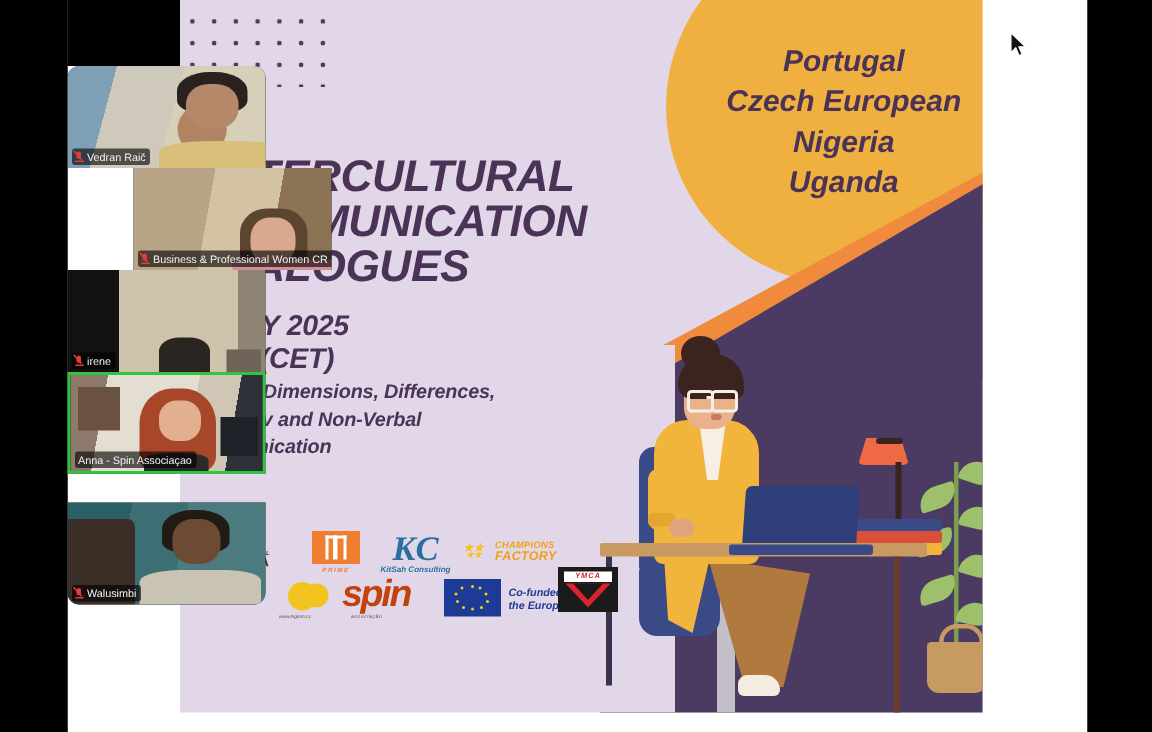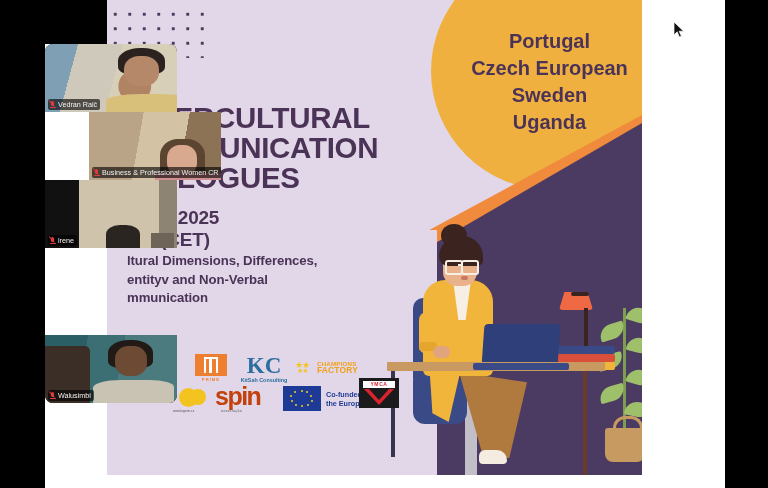--- a/index.html
+++ b/index.html
@@ -12,22 +12,22 @@
   #stage{position:absolute;inset:0;width:768px;height:488px;overflow:hidden;background:#000;}
 
   
   .white-canvas{position:absolute;left:45px;top:0;width:680px;height:488px;background:#fff;}
   .black-right{position:absolute;left:725px;top:0;width:43px;height:488px;background:#000;}
   .black-left{position:absolute;left:0;top:0;width:45px;height:488px;background:#000;}
   .black-notch{position:absolute;left:45px;top:0;width:75px;height:44px;background:#000;}
 
   
   .slide{
-    position:absolute;left:107px;top:0;width:535px;height:475px;
-    background:#e2d7e8;overflow:hidden;
+    position:absolute;left:120px;top:0;width:535px;height:475px;
+    background:#e2d7e8;overflow:hidden;font-style:italic;
   }
 
   
   .dotgrid{
     position:absolute;left:0px;top:6px;width:100px;height:52px;
     background-image:radial-gradient(#4a3a5e 1.6px, rgba(0,0,0,0) 1.7px);
     background-size:14.5px 14.5px;background-position:1px 1px;
   }
 
   
@@ -232,21 +232,21 @@
     <div class="yellow-circle"></div>
     <div class="orange-band"></div>
     <div class="purple-block"></div>
     <div class="lav-col"></div>
     <div class="floor-strip"></div>
     <div class="dotgrid"></div>
 
     <div class="countries">
       <div>Portugal</div>
       <div>Czech European</div>
-      <div>Sweden</div>
+      <div>Nigeria</div>
       <div>Uganda</div>
     </div>
 
     <div class="title">
       <div>INTERCULTURAL</div>
       <div>COMMUNICATION</div>
       <div>DIALOGUES</div>
     </div>
 
     <div class="datetime">
@@ -409,20 +409,32 @@
         <div class="obj2"></div>
       </div>
       <div class="namebar">
         <span class="mic">
             <i></i>
           </span>
         <span class="nm">irene</span>
       </div>
     </div>
 
+    <div class="tile r4">
+      <div class="v4">
+        <div class="frame"></div>
+        <div class="hair"></div>
+        <div class="face"></div>
+        <div class="top"></div>
+        <div class="mon"></div>
+      </div>
+      <div class="namebar">
+        <span class="nm">Anna - Spin Associaçao</span>
+      </div>
+    </div>
 
     <div class="tile r5">
       <div class="v5">
         <div class="chair"></div>
         <div class="hair"></div>
         <div class="face"></div>
         <div class="shirt"></div>
       </div>
       <div class="namebar">
         <span class="mic">

